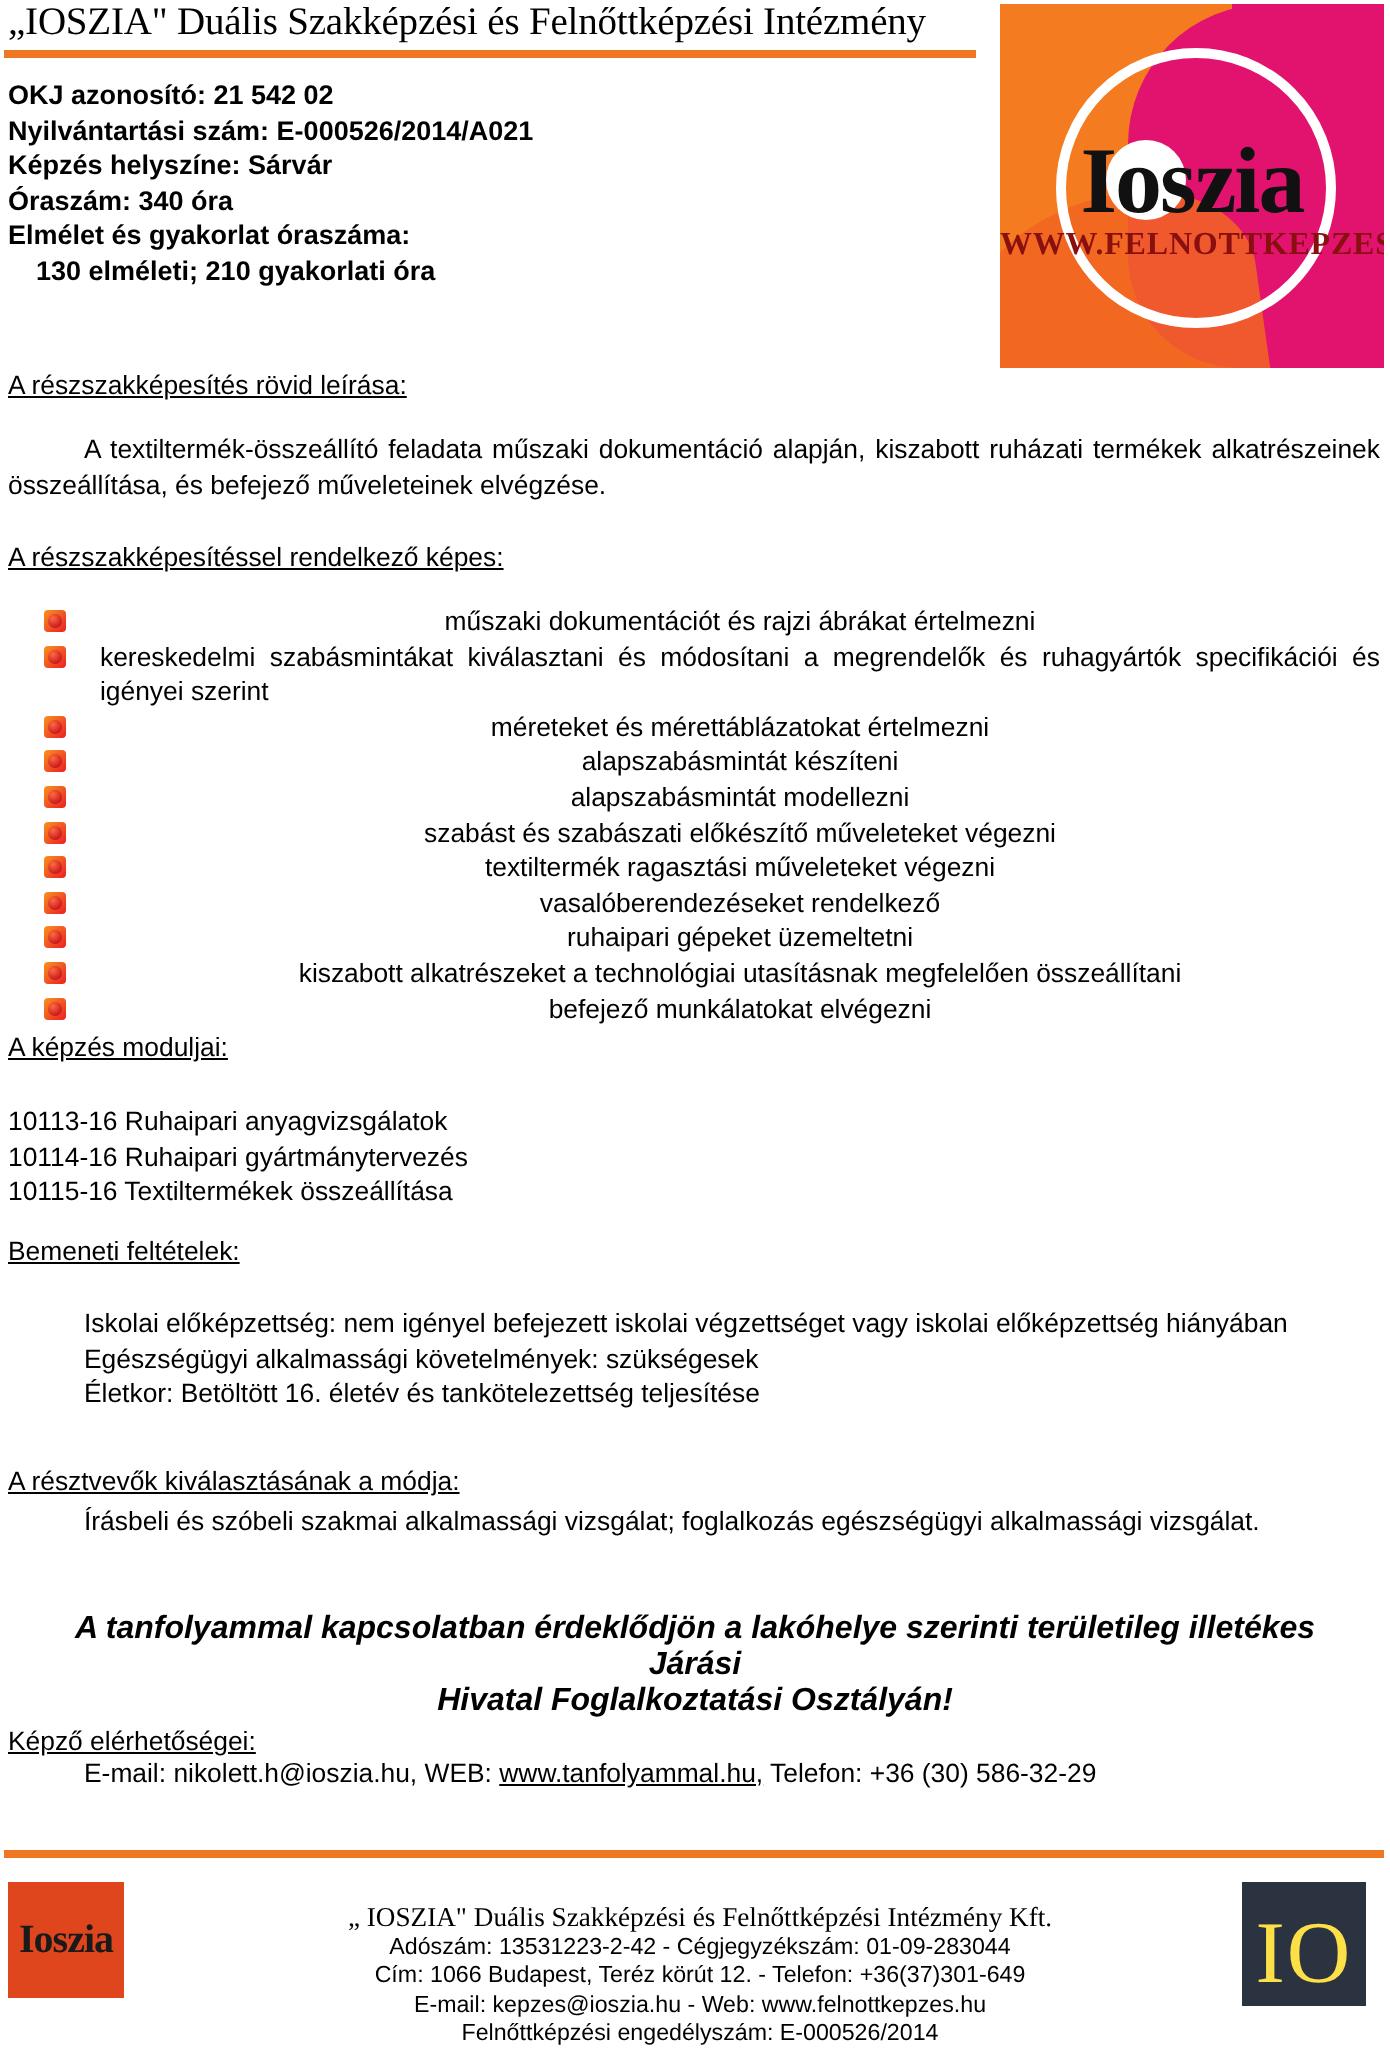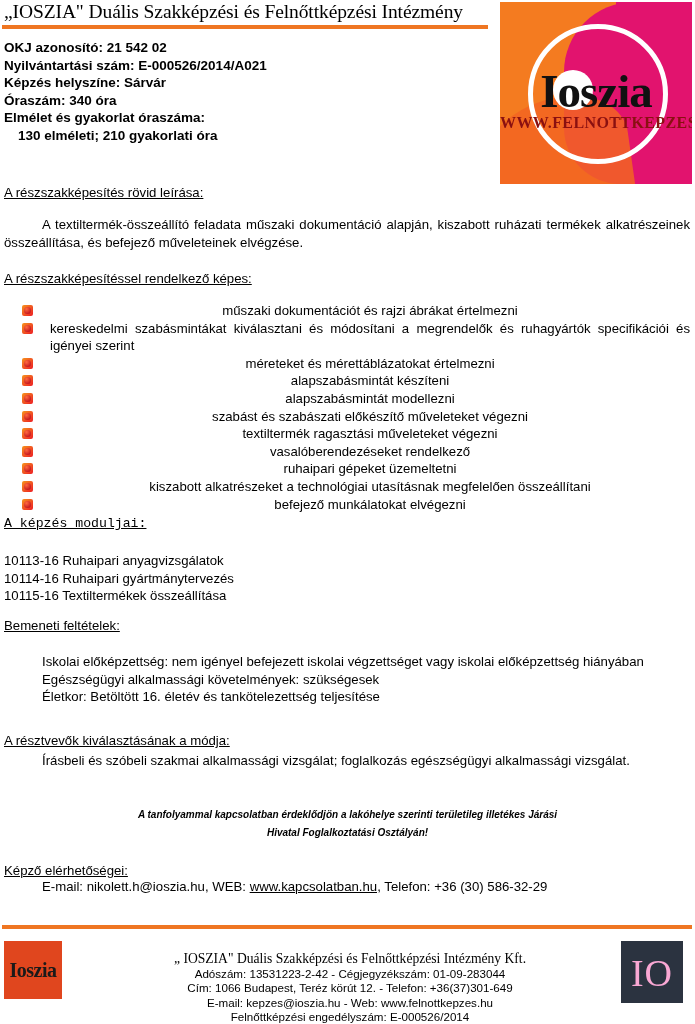--- a/index.html
+++ b/index.html
@@ -217,21 +217,21 @@
     line-height: 17.6px;
   }
 
   .callout {
     position: absolute;
     left: 20px;
     top: 806px;
     width: 655px;
     font-weight: bold;
     font-style: italic;
-    font-size: 10px;
+    font-size: 16px;
     line-height: 18px;
     text-align: center;
   }
 
   .contact {
     position: absolute;
     left: 42px;
     top: 879px;
     font-size: 13.2px;
     white-space: nowrap;
@@ -290,22 +290,22 @@
     height: 62px;
     background: #2b3340;
   }
   .foot-logo-right span {
     position: absolute;
     left: 0;
     top: 10px;
     width: 62px;
     text-align: center;
     font-family: "Liberation Serif", serif;
-    font-size: 38px;
-    color: #f9a8d4;
+    font-size: 44px;
+    color: #fde047;
     letter-spacing: 1px;
   }
   .foot-text {
     position: absolute;
     left: 100px;
     top: 950px;
     width: 500px;
     text-align: center;
   }
   .foot-text .ft-title {
@@ -389,21 +389,21 @@
     <div class="row">
         <span class="bico"></span>
         <span class="btxt nojust">kiszabott alkatrészeket a technológiai utasításnak megfelelően összeállítani</span>
       </div>
     <div class="row">
         <span class="bico"></span>
         <span class="btxt nojust">befejező munkálatokat elvégezni</span>
       </div>
   </div>
 
-  <div class="h-underline" style="left:4px; top:516px;font-family:Liberation Mono, monospace;">A képzés moduljai:</div>
+  <div class="h-underline" style="left:4px; top:516px;">A képzés moduljai:</div>
   <div class="mods" style="top:552px;">
     <div>10113-16 Ruhaipari anyagvizsgálatok</div>
     <div>10114-16 Ruhaipari gyártmánytervezés</div>
     <div>10115-16 Textiltermékek összeállítása</div>
   </div>
 
   <div class="h-underline" style="left:4px; top:618px;">Bemeneti feltételek:</div>
   <div class="cond" style="top:653px;">
     <div>Iskolai előképzettség: nem igényel befejezett iskolai végzettséget vagy iskolai előképzettség hiányában</div>
     <div>Egészségügyi alkalmassági követelmények: szükségesek</div>
@@ -415,21 +415,21 @@
 
   <div class="callout">
     <div>A tanfolyammal kapcsolatban érdeklődjön a lakóhelye szerinti területileg illetékes Járási</div>
     <div>Hivatal Foglalkoztatási Osztályán!</div>
   </div>
 
   <div class="h-underline" style="left:4px; top:863px;">Képző elérhetőségei:</div>
   <div class="contact"><span>E-mail:</span>
     <span>nikolett.h@ioszia.hu,</span>
     <span>WEB:</span>
-    <u>www.kapcsolatban.hu,</u>
+    <u>www.tanfolyammal.hu,</u>
     <span>Telefon:</span>
     <span>+36 (30) 586-32-29</span>
   </div>
 
   <div class="rule-bottom"></div>
 
   <div class="foot-logo-left">
     <div class="fl-word"><span>I</span><span class="o-disc">o</span><span>szia</span></div>
   </div>
 

